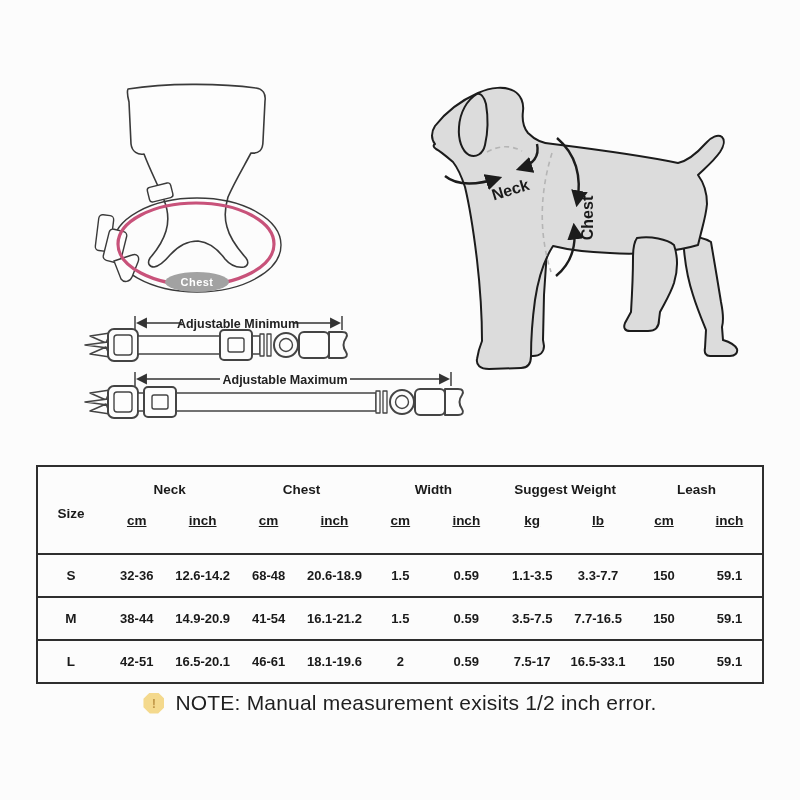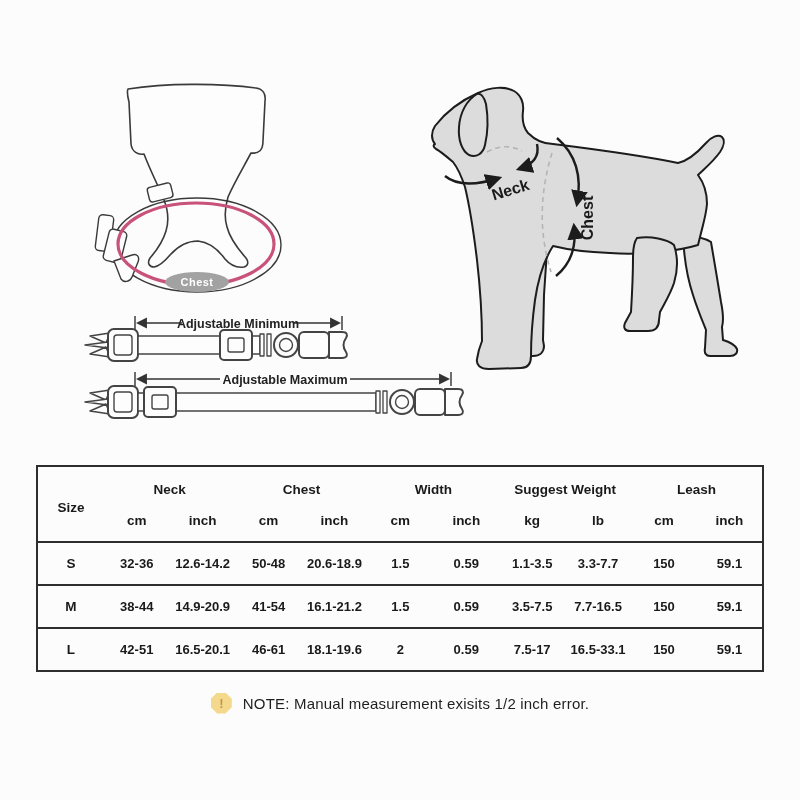--- a/index.html
+++ b/index.html
@@ -23,40 +23,40 @@
     border:2px solid #2e2e2e;
     font-size:13px;
   }
   table.size-table th, table.size-table td{
     text-align:center;vertical-align:middle;
     padding:0 2px;
     font-weight:bold;
   }
   table.size-table thead th{font-weight:bold;font-size:13.5px;}
   table.size-table .grp-row th{height:33px;padding-top:6px;}
-  table.size-table .unit-row th{height:29px;padding-bottom:6px;}
+  table.size-table .unit-row th{height:29px;padding-bottom:18px;text-decoration:underline;}
   table.size-table tbody tr{border-top:2px solid #2e2e2e;height:43px;}
   table.size-table td.size-cell{font-weight:bold;font-size:13.5px;}
   col.c-size{width:9.2%;}
   col.c-val{width:9.08%;}
 
   
   #note-row{
     left:0;top:688px;width:800px;height:30px;
     display:flex;align-items:center;justify-content:center;gap:11px;
   }
   #note-icon{
     width:21px;height:21px;
     background:#f4d98d;
     clip-path:polygon(30% 0%,70% 0%,100% 30%,100% 70%,70% 100%,30% 100%,0% 70%,0% 30%);
     display:flex;align-items:center;justify-content:center;
     color:#c2994a;font-weight:bold;font-size:13px;line-height:1;
     flex:0 0 auto;
   }
-  #note-text{font-size:15px;color:#1f1f1f;letter-spacing:.2px;}
+  #note-text{font-size:21px;color:#1f1f1f;letter-spacing:.2px;}
 
   svg text{font-family:"Liberation Sans", sans-serif;}
   .dim-label{font-size:12.5px;font-weight:bold;fill:#222;}
   .dog-label{font-size:16px;font-weight:bold;fill:#1a1a1a;}
   .badge-label{font-size:11px;font-weight:bold;fill:#ffffff;letter-spacing:.5px;}
 </style>
 </head>
 <body>
 
 <div id="stage">
@@ -267,21 +267,21 @@
           <th>lb</th>
           <th>cm</th>
           <th>inch</th>
         </tr>
       </thead>
       <tbody>
         <tr>
           <td class="size-cell">S</td>
           <td>32-36</td>
           <td>12.6-14.2</td>
-          <td>50-48</td>
+          <td>68-48</td>
           <td>20.6-18.9</td>
           <td>1.5</td>
           <td>0.59</td>
           <td>1.1-3.5</td>
           <td>3.3-7.7</td>
           <td>150</td>
           <td>59.1</td>
         </tr>
         <tr>
           <td class="size-cell">M</td>

